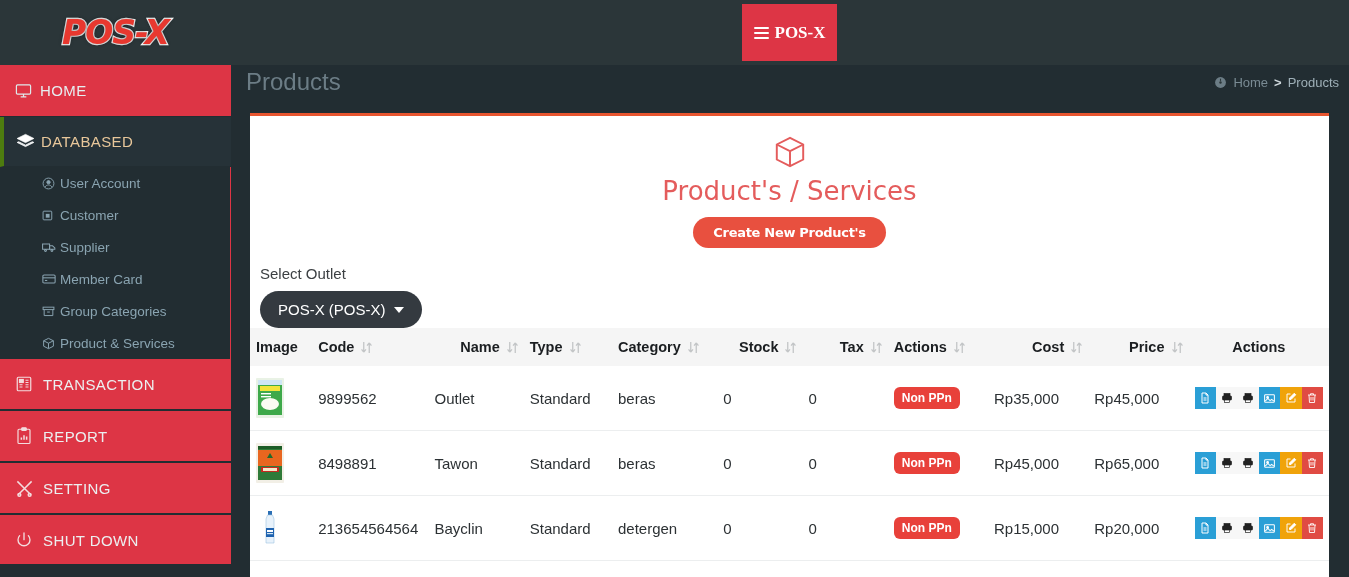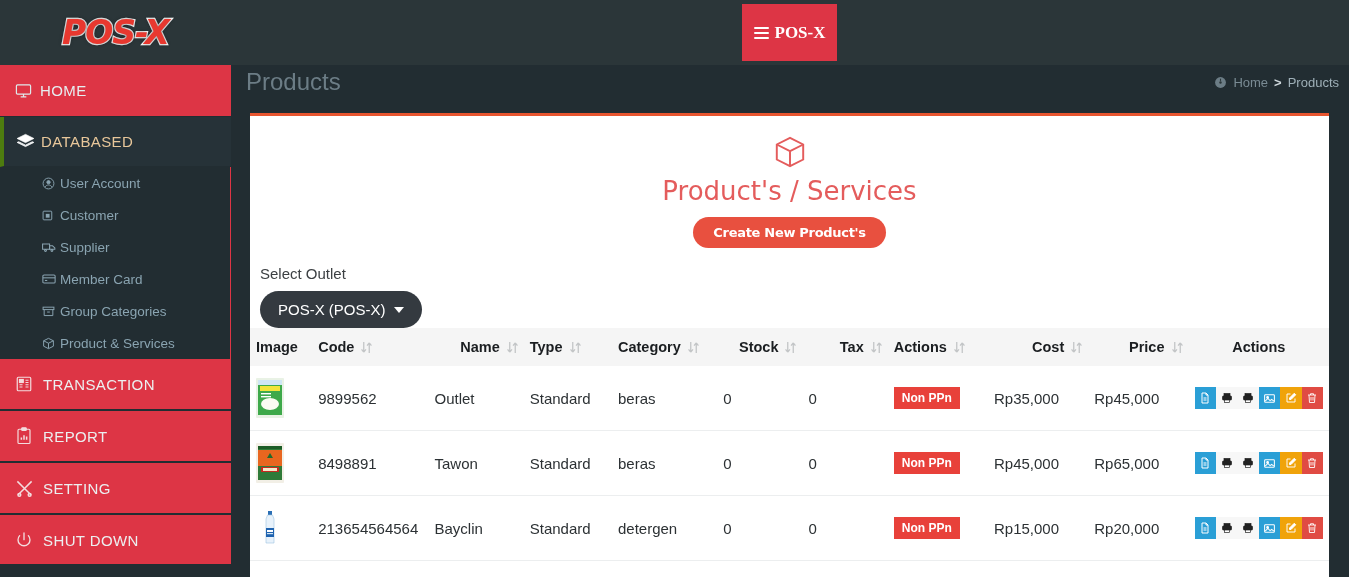--- a/index.html
+++ b/index.html
@@ -154,21 +154,21 @@
   .c-cat  { width: 105px; }
   .c-stock{ width: 85px; text-align: right; }
   .c-tax  { width: 85px; text-align: right; }
   .c-meth { width: 100px; }
   .c-cost { width: 100px; text-align: right; }
   .c-price{ width: 100px; text-align: right; }
   .c-act  { width: 140px; }
 
   .badge-nonppn {
     display: inline-block; background: #e8413a; color: #fff;
-    font-size: 12px; font-weight: bold; padding: 4px 8px; border-radius: 0;
+    font-size: 12px; font-weight: bold; padding: 4px 8px; border-radius: 6px;
   }
   .thumb { width: 28px; height: 40px; display: block; border-radius: 1px; }
   .act-grp { display: flex; justify-content: center; }
   .act-btn {
     width: 22px; height: 22px; border: none; cursor: pointer;
     display: flex; align-items: center; justify-content: center; padding: 0;
   }
   .act-doc { background: #2a9fd6; }
   .act-print { background: #f7f7f7; }
   .act-img { background: #2a9fd6; }

